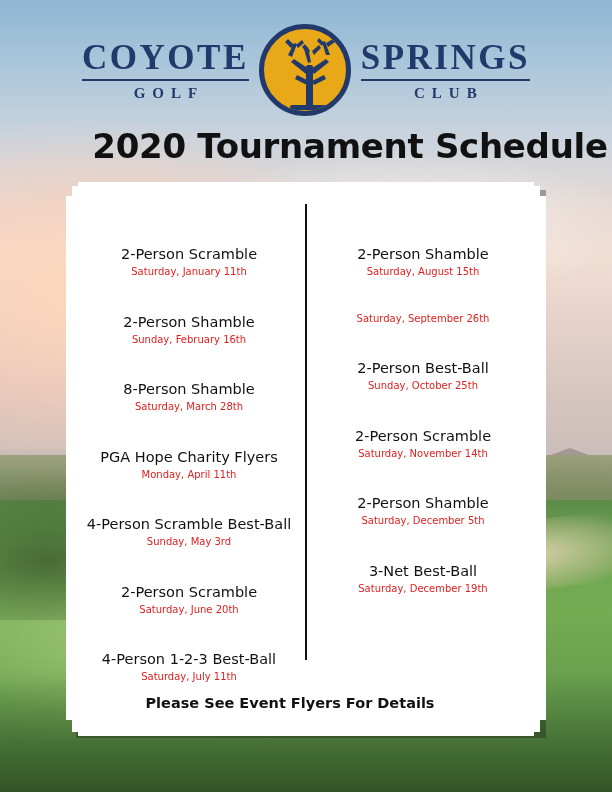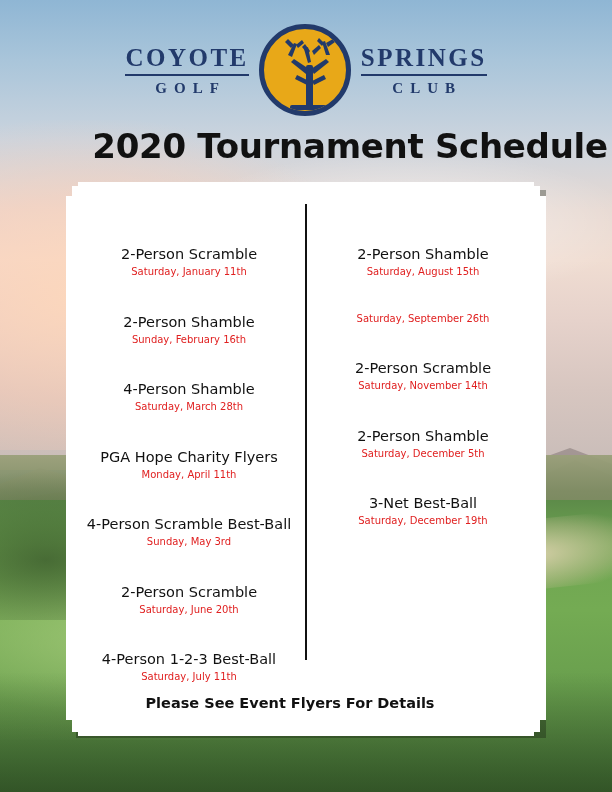--- a/index.html
+++ b/index.html
@@ -115,21 +115,21 @@
     display: flex;
     flex-direction: column;
     align-items: center;
     line-height: 1;
   }
   .logo-words.left { margin-right: 10px; }
   .logo-words.right { margin-left: 10px; }
   .logo-main {
     font-family: "Liberation Serif", serif;
     font-weight: bold;
-    font-size: 25px;
+    font-size: 35px;
     letter-spacing: 2.5px;
     color: #223a6b;
   }
   .logo-rule {
     width: 100%;
     height: 2px;
     background: #223a6b;
     margin: 4px 0 5px 0;
   }
   .logo-sub {
@@ -312,21 +312,21 @@
     <div class="col" id="col-left">
         <div class="event">
           <div class="event-name">2-Person Scramble</div>
           <div class="event-date">Saturday, January 11th</div>
         </div>
         <div class="event">
           <div class="event-name">2-Person Shamble</div>
           <div class="event-date">Sunday, February 16th</div>
         </div>
         <div class="event">
-          <div class="event-name">4-Person Shamble</div>
+          <div class="event-name">8-Person Shamble</div>
           <div class="event-date">Saturday, March 28th</div>
         </div>
         <div class="event">
           <div class="event-name">PGA Hope Charity Flyers</div>
           <div class="event-date">Monday, April 11th</div>
         </div>
         <div class="event">
           <div class="event-name">4-Person Scramble Best-Ball</div>
           <div class="event-date">Sunday, May 3rd</div>
         </div>
@@ -341,20 +341,24 @@
       </div>
     <div class="col" id="col-right">
         <div class="event">
           <div class="event-name">2-Person Shamble</div>
           <div class="event-date">Saturday, August 15th</div>
         </div>
         <div class="event">
           <div class="event-date">Saturday, September 26th</div>
         </div>
         <div class="event">
+          <div class="event-name">2-Person Best-Ball</div>
+          <div class="event-date">Sunday, October 25th</div>
+        </div>
+        <div class="event">
           <div class="event-name">2-Person Scramble</div>
           <div class="event-date">Saturday, November 14th</div>
         </div>
         <div class="event">
           <div class="event-name">2-Person Shamble</div>
           <div class="event-date">Saturday, December 5th</div>
         </div>
         <div class="event">
           <div class="event-name">3-Net Best-Ball</div>
           <div class="event-date">Saturday, December 19th</div>

